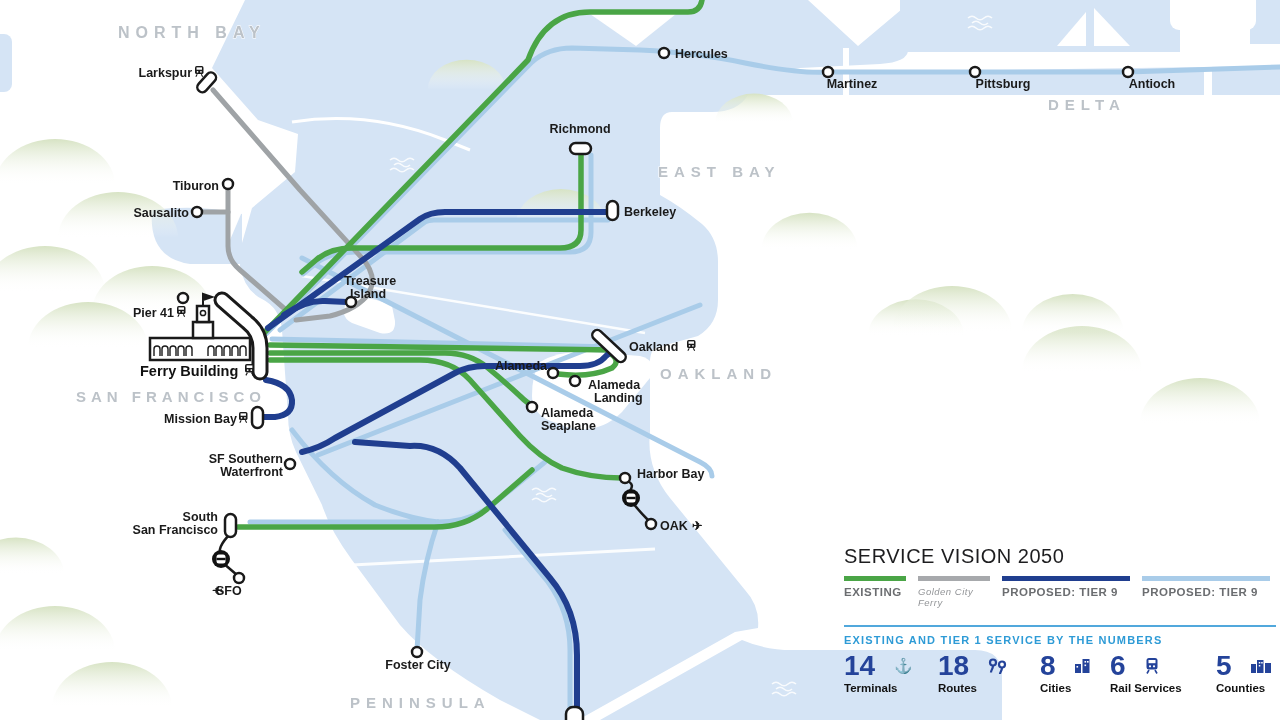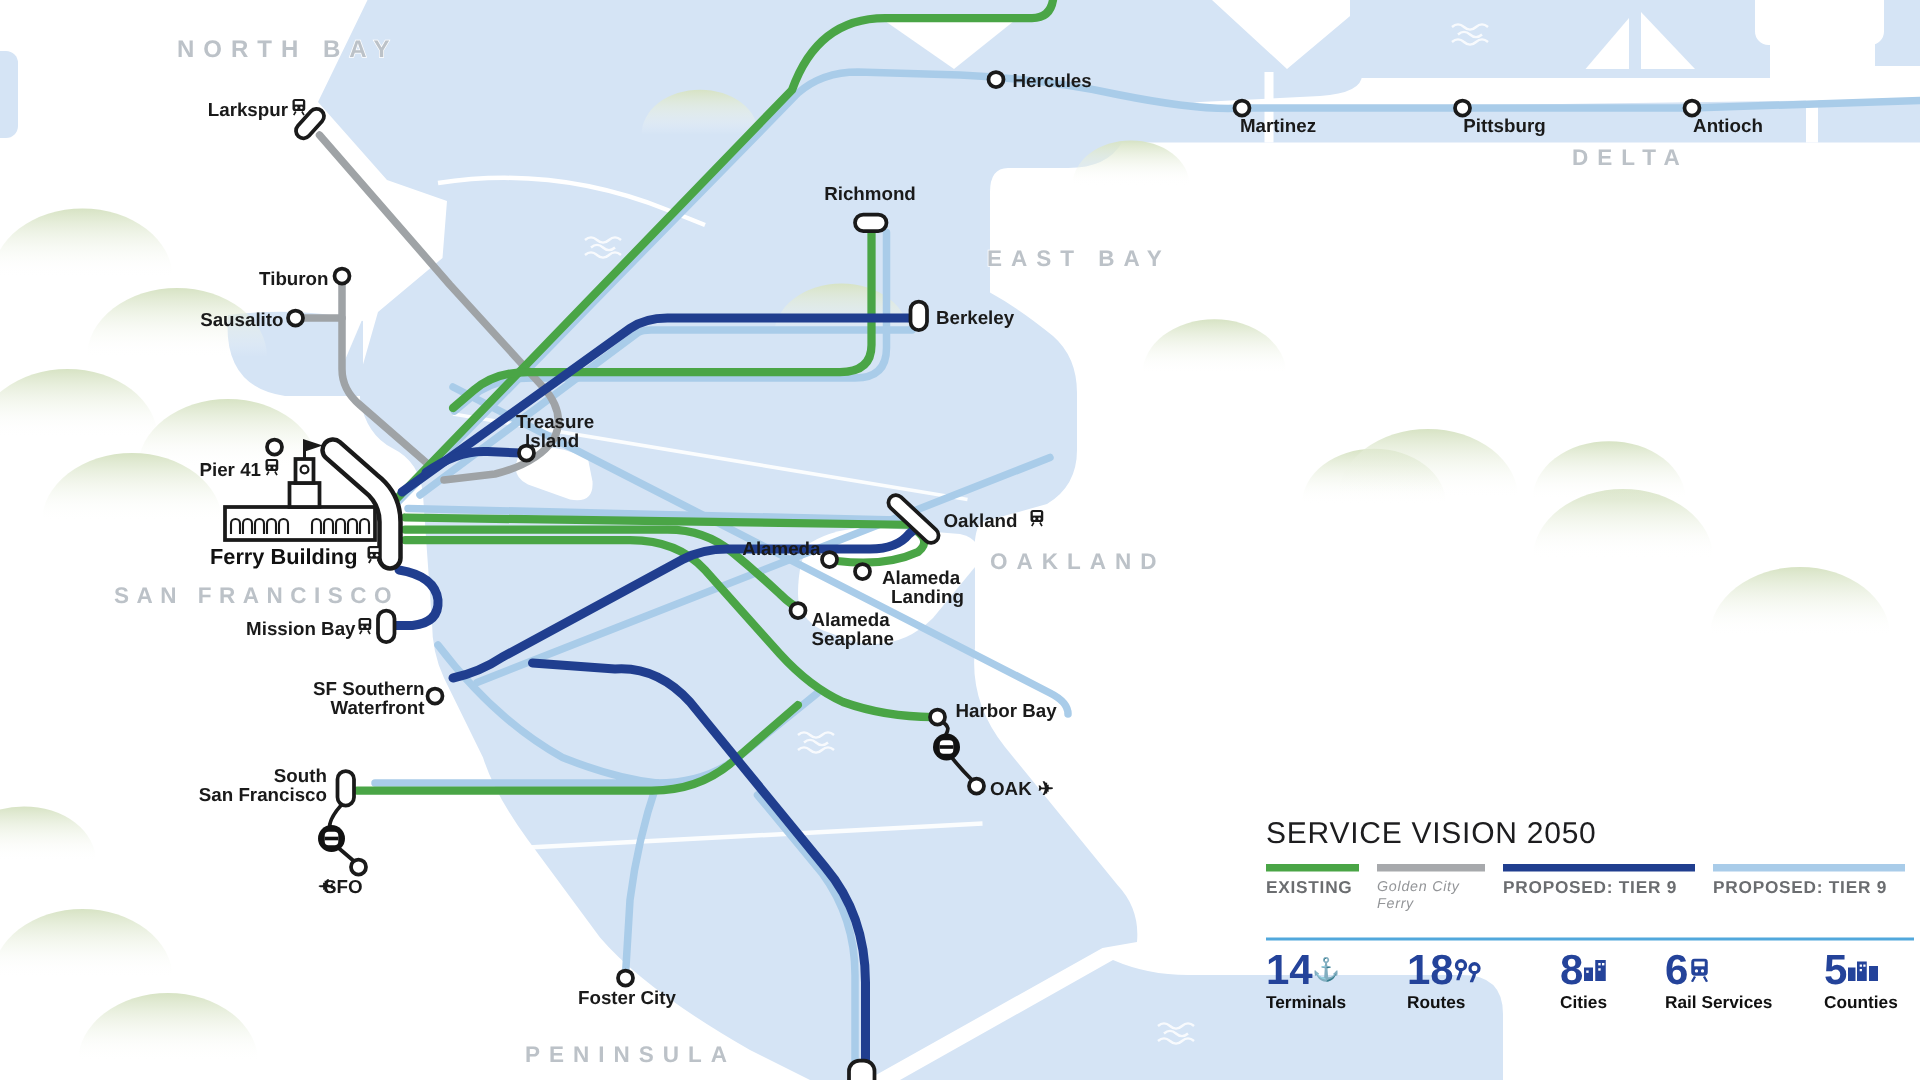--- a/index.html
+++ b/index.html
@@ -19,21 +19,21 @@
                 margin-top:2px;line-height:1.05;}
   .legend-row{display:flex;gap:12px;margin-top:9px;}
   .legend-item .bar{height:5px;margin-bottom:5px;}
   .legend-item .cap{font-size:11.5px;color:#6b6d70;letter-spacing:.5px;font-weight:bold;}
   .legend-item .cap.ital{font-style:italic;font-weight:normal;font-size:9.5px;color:#939598;}
   .divider{border-top:2px solid #51a8dc;margin-top:17px;}
   .stats-heading{color:#2e9bd6;font-size:11px;font-weight:bold;letter-spacing:1.2px;
                  margin-top:7px;}
   .stats-row{display:flex;margin-top:6px;}
   .stat{margin-right:0;}
-  .stat .num-row{display:flex;align-items:flex-start;gap:0;text-align:right;}
+  .stat .num-row{display:flex;align-items:flex-start;gap:19px;text-align:right;}
   .stat .num{font-size:28px;font-weight:900;color:#24439a;line-height:1;}
   .stat .icn{margin-top:6px;color:#24439a;font-size:15px;line-height:1;}
   .stat .cap{font-size:11.5px;font-weight:bold;color:#111;margin-top:2px;}
 </style>
 </head>
 <body>
 
 <div id="stage">
 <svg width="1280" height="720" viewBox="0 0 1280 720">
   <defs>
@@ -288,20 +288,21 @@
       <div class="bar" style="background:#203e8f"></div>
       <div class="cap">PROPOSED: TIER 9</div>
     </div>
     <div class="legend-item" style="width:128px">
       <div class="bar" style="background:#a9cce9"></div>
       <div class="cap">PROPOSED: TIER 9</div>
     </div>
   </div>
 
   <div class="divider"></div>
+  <div class="stats-heading">EXISTING AND TIER 1 SERVICE BY THE NUMBERS</div>
 
   <div class="stats-row">
     <div class="stat" style="width:94px">
       <div class="num-row">
         <span class="num">14</span>
         <span class="icn">⚓</span>
       </div>
       <div class="cap">Terminals</div>
 
     </div>

